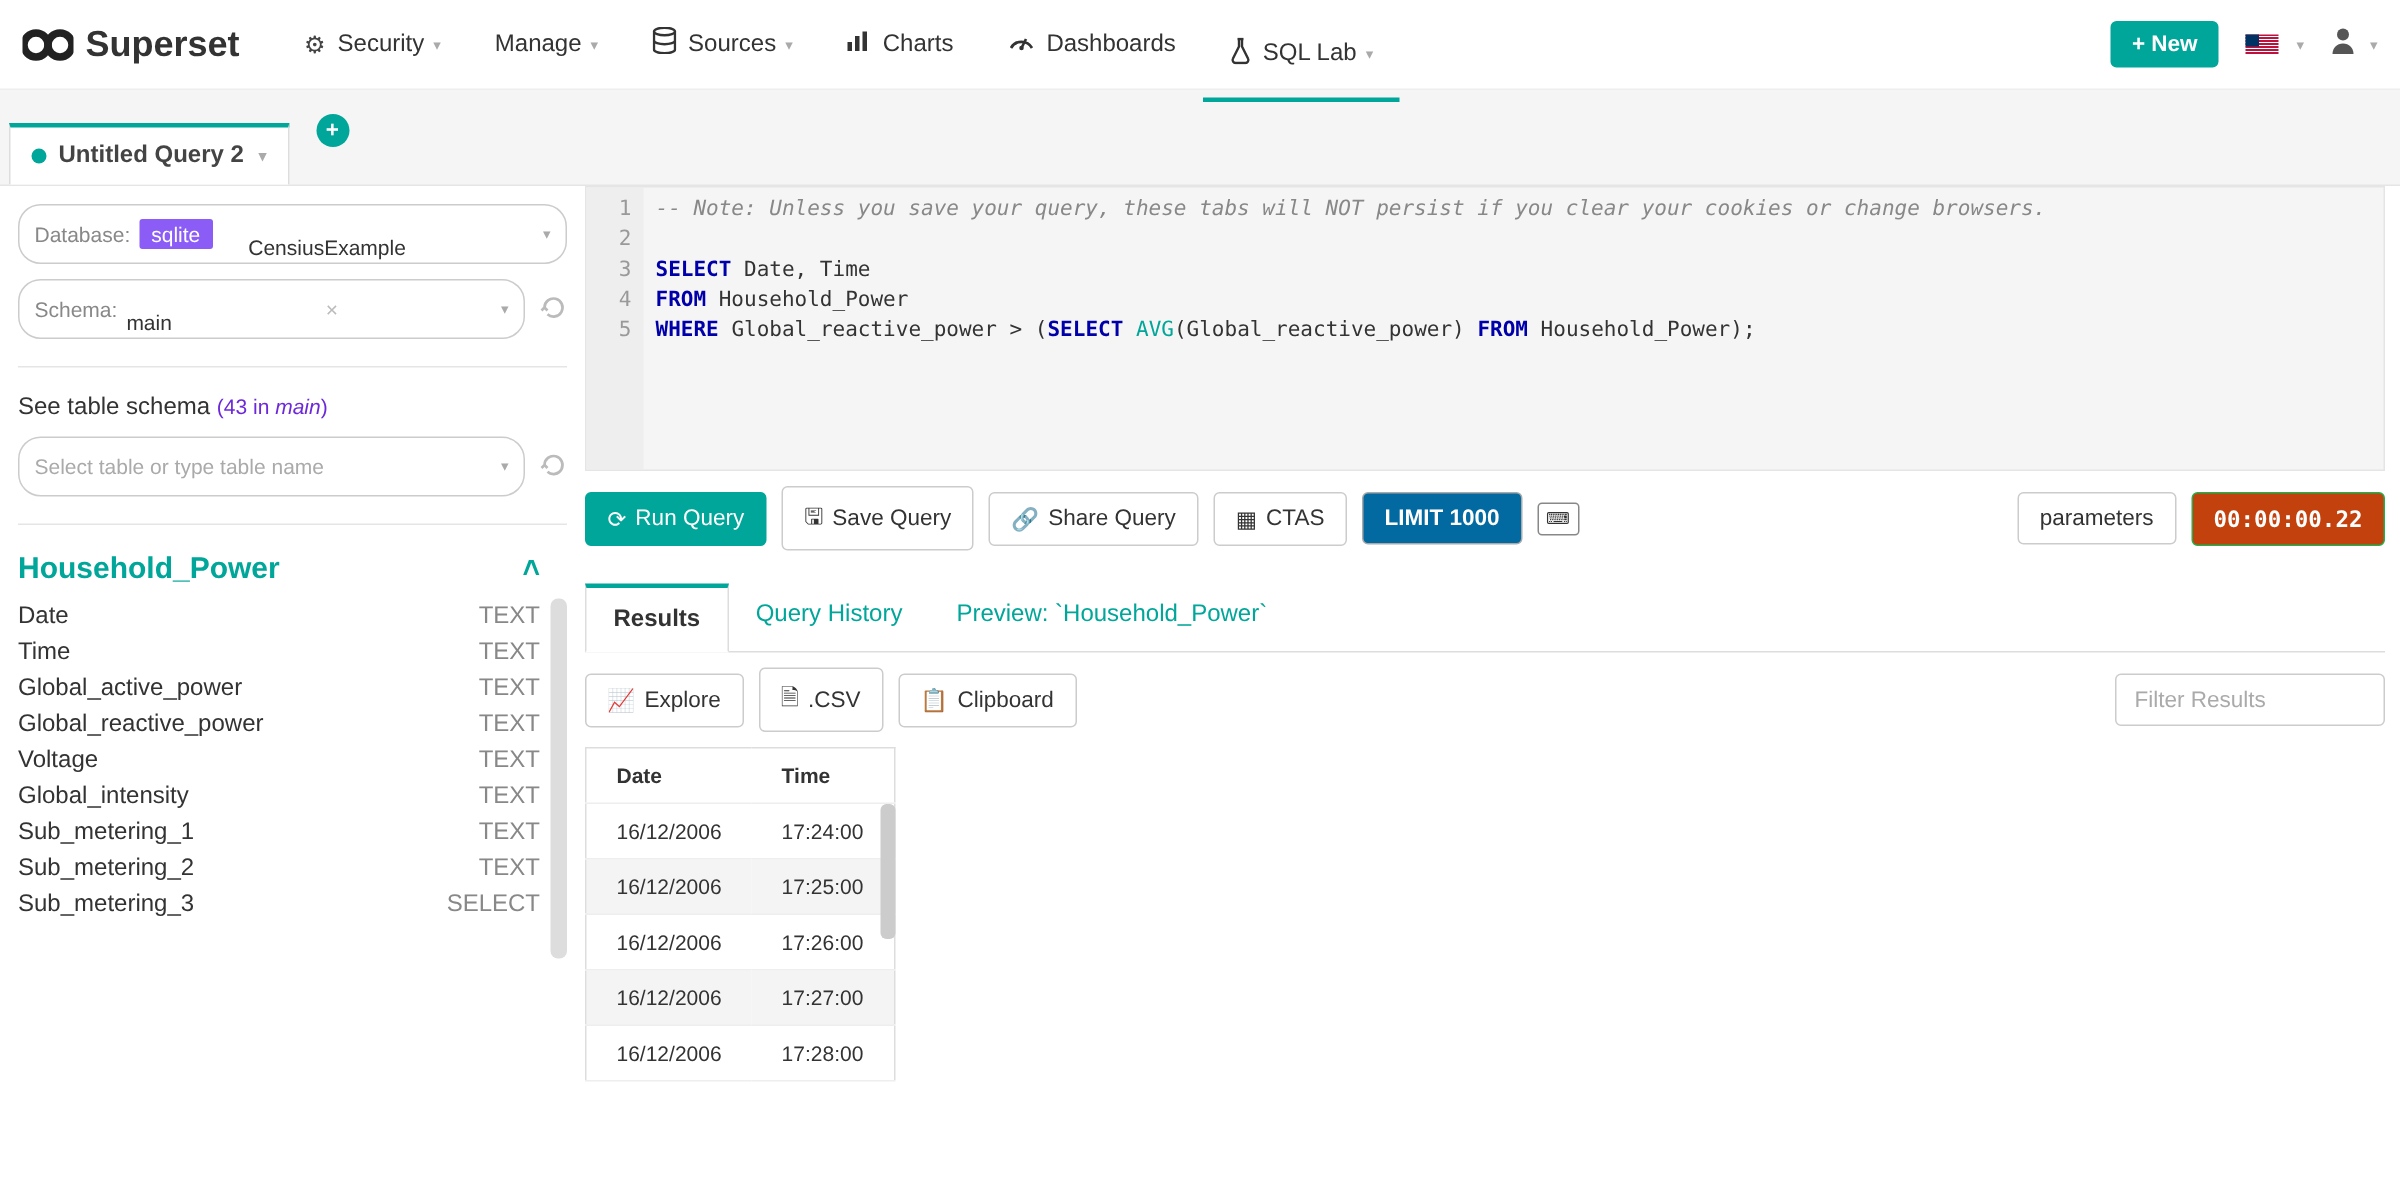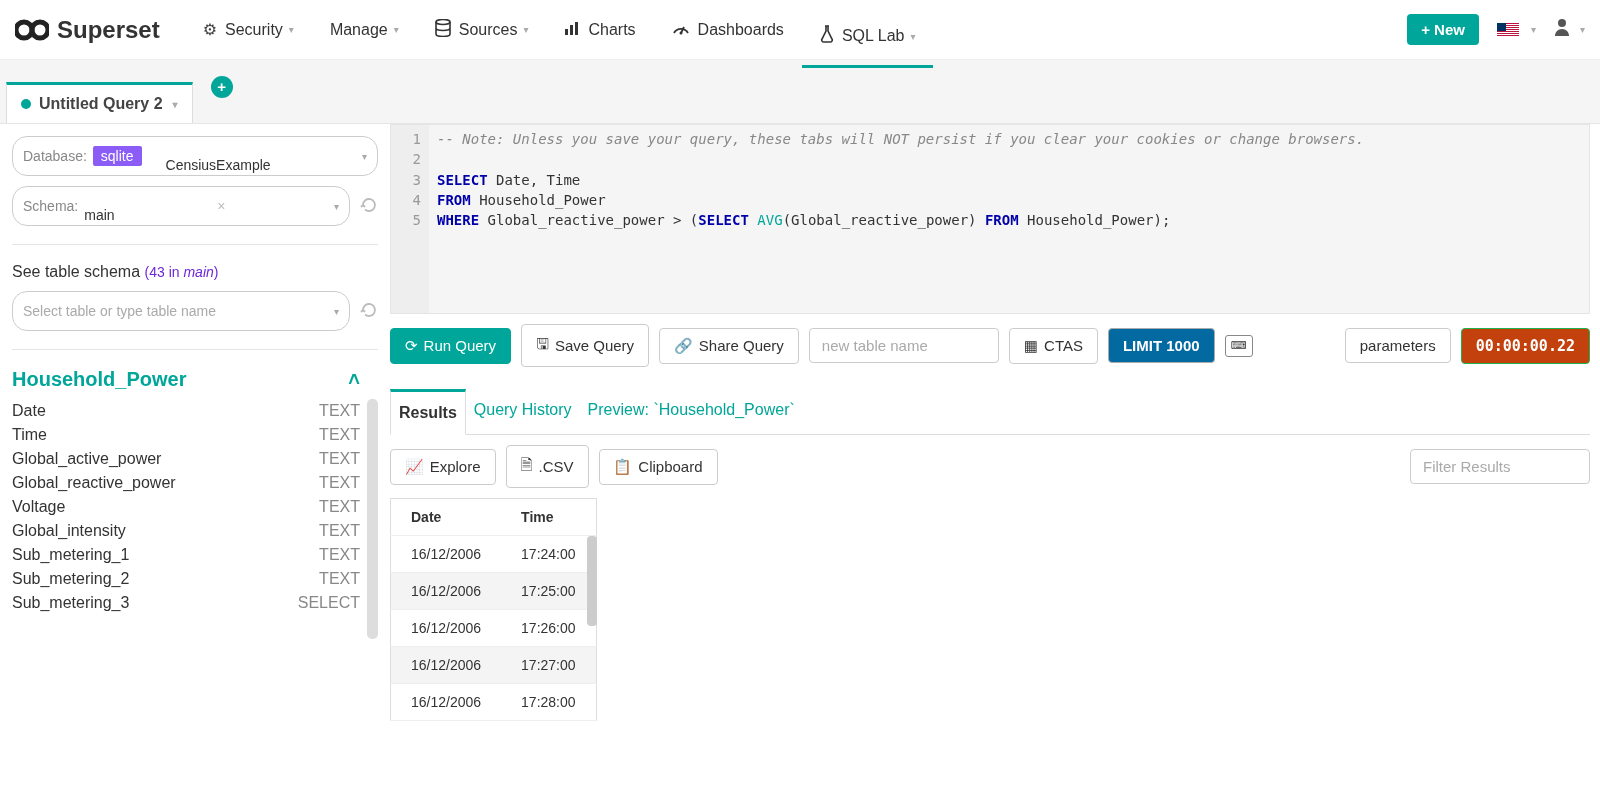--- a/index.html
+++ b/index.html
@@ -51,21 +51,21 @@
   .cmt { color:#888; font-style:italic;}
   .toolbar { display:flex; align-items:center; gap:10px; padding:10px 0;}
   .btn { border:1px solid #ccc; background:#fff; border-radius:4px; padding:8px 14px; cursor:pointer; display:flex; align-items:center; gap:6px; font-size:15px; color:#333;}
   .btn.teal { background:#00A699; color:#fff; border-color:#00A699;}
   .btn.gray { background:#0369a1; color:#fff; border-color:#aaa; font-weight:700;}
   .btn.green { background:#c2410c; color:#fff; border-color:#21b04b; font-family:monospace; font-weight:700;}
   .text-input { border:1px solid #ccc; border-radius:4px; padding:8px 12px; font-size:15px; width:190px; color:#333;}
   .toolbar .spacer { flex:1; }
   .kb-ico { border:1px solid #888; border-radius:3px; width:28px; height:22px; display:flex; align-items:center; justify-content:center;}
   .result-tabs { display:flex; border-bottom:1px solid #ddd; margin-top:12px;}
-  .result-tab { padding:12px 8px; font-size:16px; cursor:pointer;}
+  .result-tab { padding:12px 18px; font-size:16px; cursor:pointer;}
   .result-tab.active { border:1px solid #ddd; border-bottom:1px solid #fff; margin-bottom:-1px; border-top:3px solid #00A699; font-weight:600;}
   .result-tab.link { color:#00A699;}
   .result-tools { display:flex; align-items:center; gap:10px; padding:10px 0;}
   .table { border:1px solid #ddd; border-collapse:collapse; position:relative;}
   .table-wrap { position:relative; display:inline-block;}
   .table th, .table td { padding:10px 20px; text-align:left; border-bottom:1px solid #eee;}
   .table th { font-weight:700;}
   .table tr:nth-child(even) td { background:#f4f4f4;}
   .tbl-scroll { position:absolute; right:0; top:38px; width:10px; height:90px; background:#ccc; border-radius:4px;}
   .placeholder::placeholder, .placeholder{ color:#aaa;}
@@ -282,21 +282,20 @@
         <span>Run Query</span>
       </button>
       <button class="btn">
         <span>🖫</span>
         <span>Save Query</span>
       </button>
       <button class="btn">
         <span>🔗</span>
         <span>Share Query</span>
       </button>
-      <input class="text-input placeholder" placeholder="new table name" style="">
       <button class="btn">
         <span>▦</span>
         <span>CTAS</span>
       </button>
       <button class="btn gray">
         <span>LIMIT 1000</span>
       </button>
       <div class="kb-ico">
         <span style="font-size:11px;">⌨</span>
       </div>

